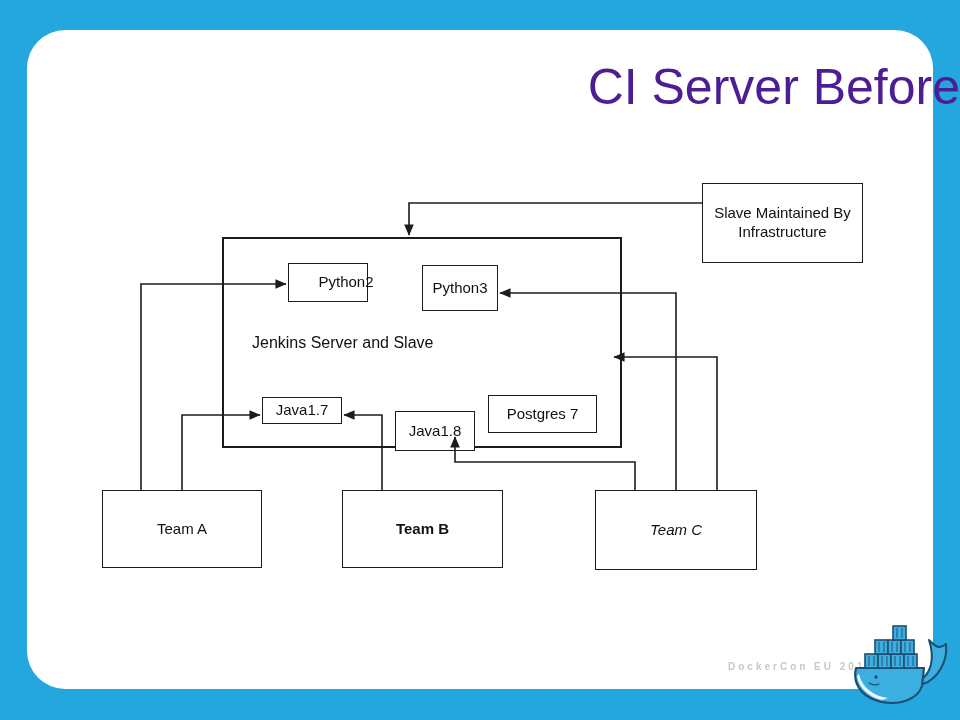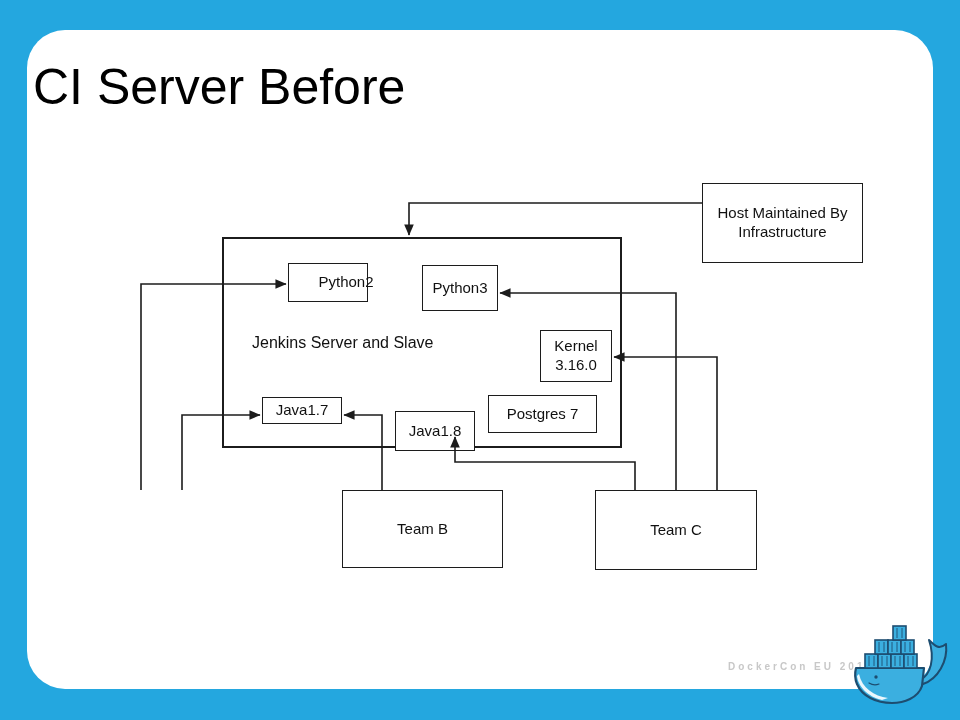--- a/index.html
+++ b/index.html
@@ -12,23 +12,23 @@
   }
   .panel{
     position:absolute;
     left:27px;top:30px;width:906px;height:659px;
     background:#ffffff;
     border-radius:38px;
   }
   .title{
     position:absolute;
     left:0;right:0;top:58px;
-    text-align:left;
+    text-align:right;
     font-size:50px;
-    color:#000000;
+    color:#4c1d95;
     letter-spacing:0px;
     margin-left:33px;
   }
   .dbox{
     position:absolute;
     background:#ffffff;
     border:1.6px solid #1C1C1C;
     display:flex;
     flex-direction:column;
     align-items:center;
@@ -78,45 +78,44 @@
   <div class="title">CI Server Before</div>
 
   <div class="mainbox" style="left:222px;top:237px;width:400px;height:211px;"></div>
 
   <div class="dbox" style="left:288px;top:263px;width:80px;height:39px;padding-left:36px;">
     <span>Python2</span>
   </div>
   <div class="dbox" style="left:422px;top:265px;width:76px;height:46px;">
     <span>Python3</span>
   </div>
-  <div class="dbox" style="left:540px;top:330px;width:72px;height:52px;">
-    <span>Kernel</span>
-    <span>3.16.0</span>
-  </div>
   <div class="dbox" style="left:262px;top:397px;width:80px;height:27px;">
     <span>Java1.7</span>
   </div>
   <div class="dbox" style="left:395px;top:395px;width:80px;height:40px;margin-top:16px;">
     <span>Java1.8</span>
   </div>
   <div class="dbox" style="left:488px;top:395px;width:109px;height:38px;">
     <span>Postgres 7</span>
   </div>
 
   <div class="floatlabel" style="left:252px;top:334px;width:340px;">Jenkins Server and Slave</div>
 
   <div class="dbox" style="left:702px;top:183px;width:161px;height:80px;">
-    <span>Host Maintained By</span>
+    <span>Slave Maintained By</span>
     <span>Infrastructure</span>
   </div>
 
-  <div class="dbox" style="left:342px;top:490px;width:161px;height:78px;">
+  <div class="dbox" style="left:102px;top:490px;width:160px;height:78px;">
+    <span>Team A</span>
+  </div>
+  <div class="dbox" style="left:342px;top:490px;width:161px;height:78px;font-weight:bold;">
     <span>Team B</span>
   </div>
-  <div class="dbox" style="left:595px;top:490px;width:162px;height:80px;">
+  <div class="dbox" style="left:595px;top:490px;width:162px;height:80px;font-style:italic;">
     <span>Team C</span>
   </div>
 
   <svg class="wires" width="960" height="720" viewBox="0 0 960 720">
     <defs>
       <marker id="arrow" markerWidth="8" markerHeight="7" refX="6.6" refY="3" orient="auto">
         <path d="M0,0 L7,3 L0,6 Z" fill="#1C1C1C"></path>
       </marker>
     </defs>
     <g fill="none" stroke="#1C1C1C" stroke-width="1.6">

